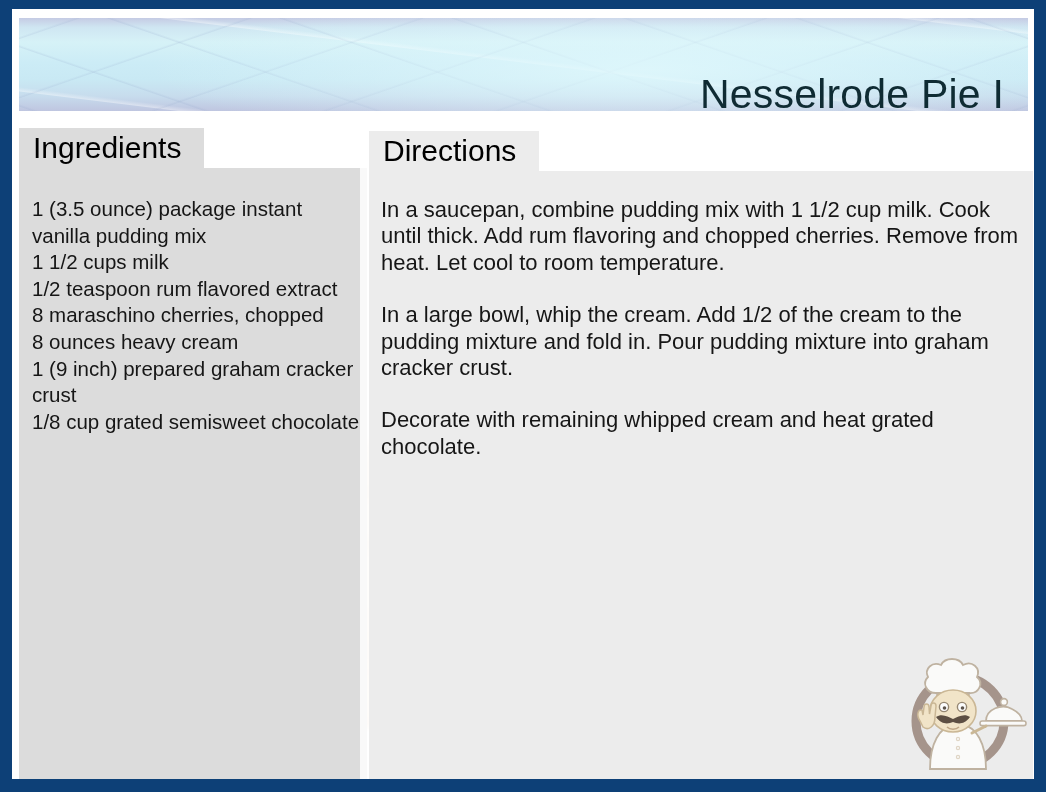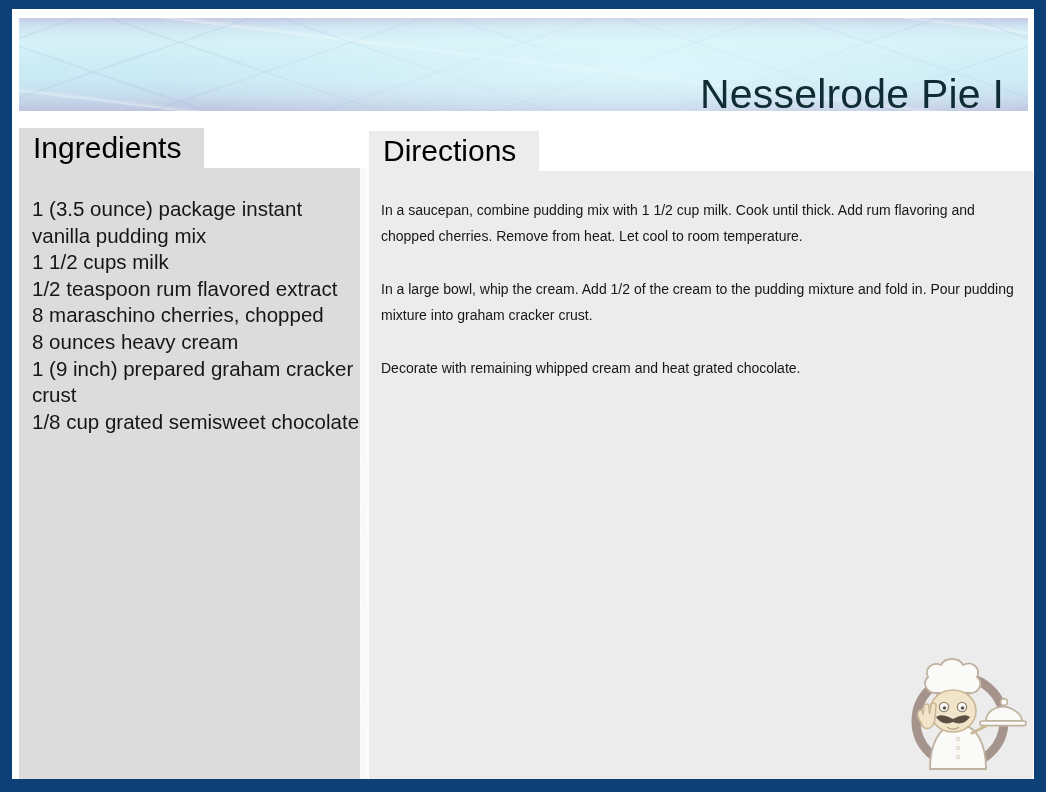--- a/index.html
+++ b/index.html
@@ -169,21 +169,21 @@
     background: #ececec;
     width: 170px;
   }
   #directions-body {
     top: 40px;
     height: 617px;
     background: #ececec;
     padding: 26px 10px 0 12px;
   }
   .direction-para {
-    font-size: 14px;
+    font-size: 22px;
     line-height: 26.4px;
     color: #161616;
     position: relative;
     z-index: 2;
   }
   .direction-para + .direction-para { margin-top: 26px; }
 
   
   #panel-gap {
     position: absolute;

